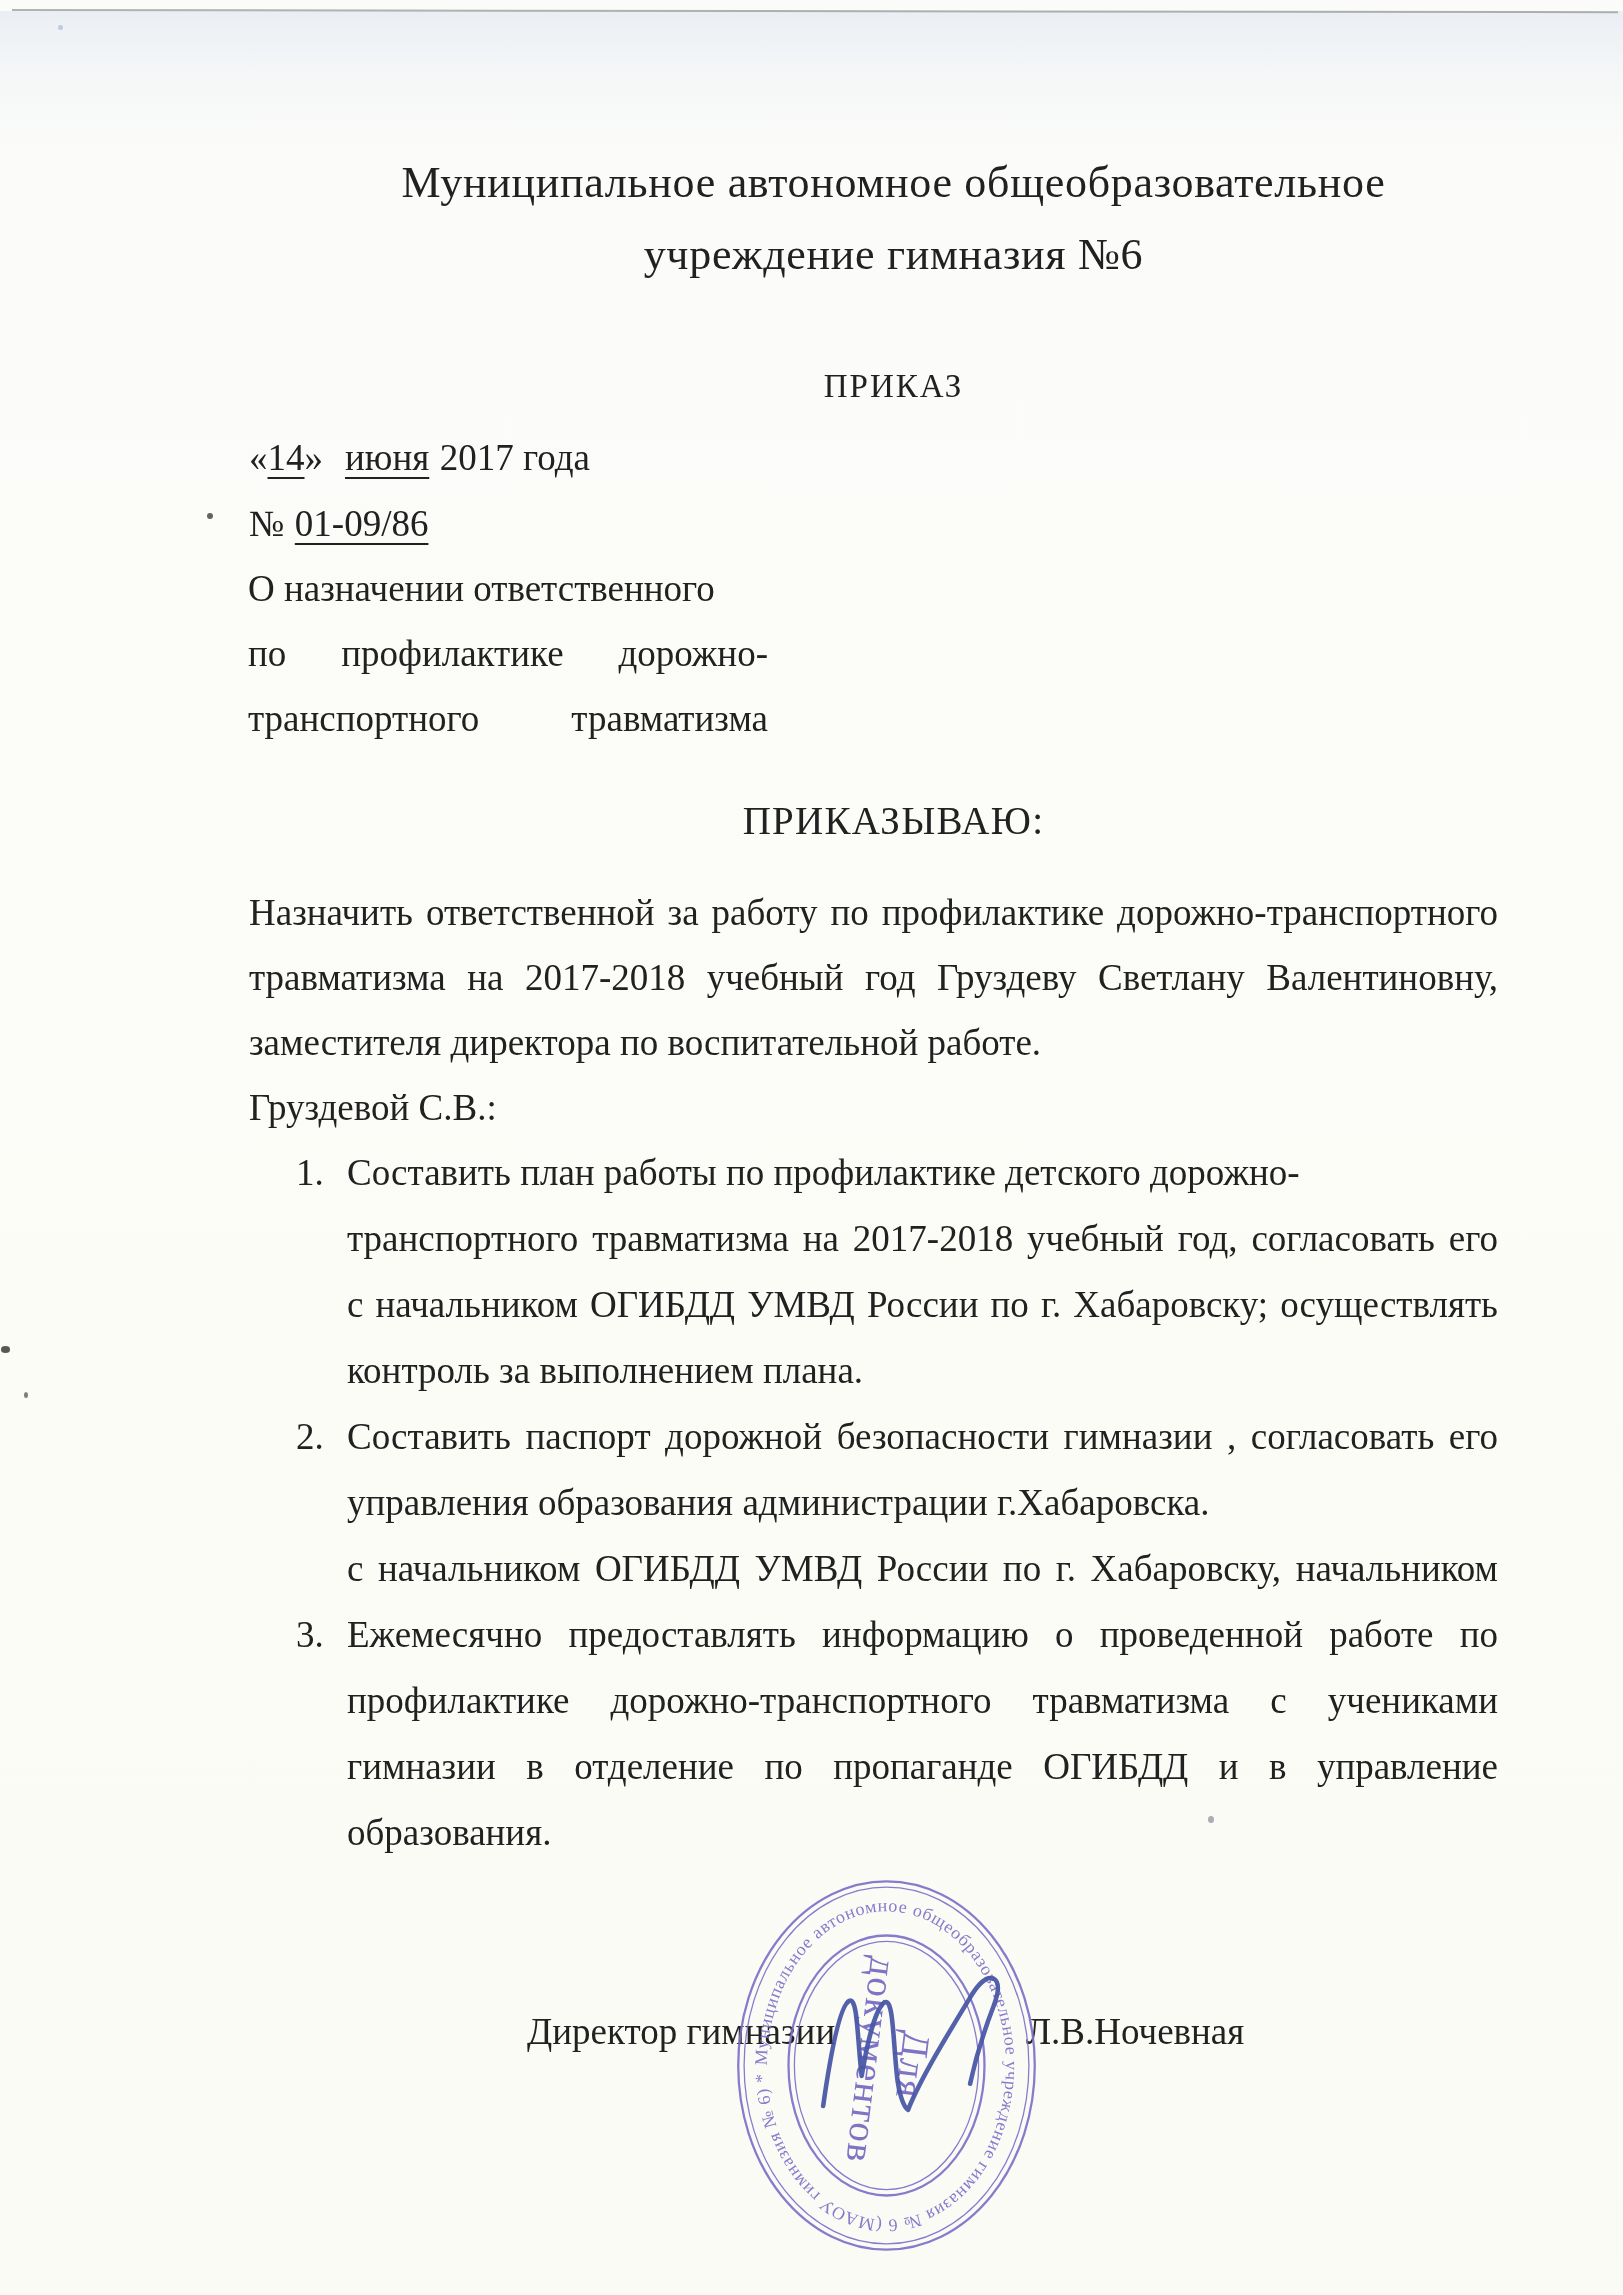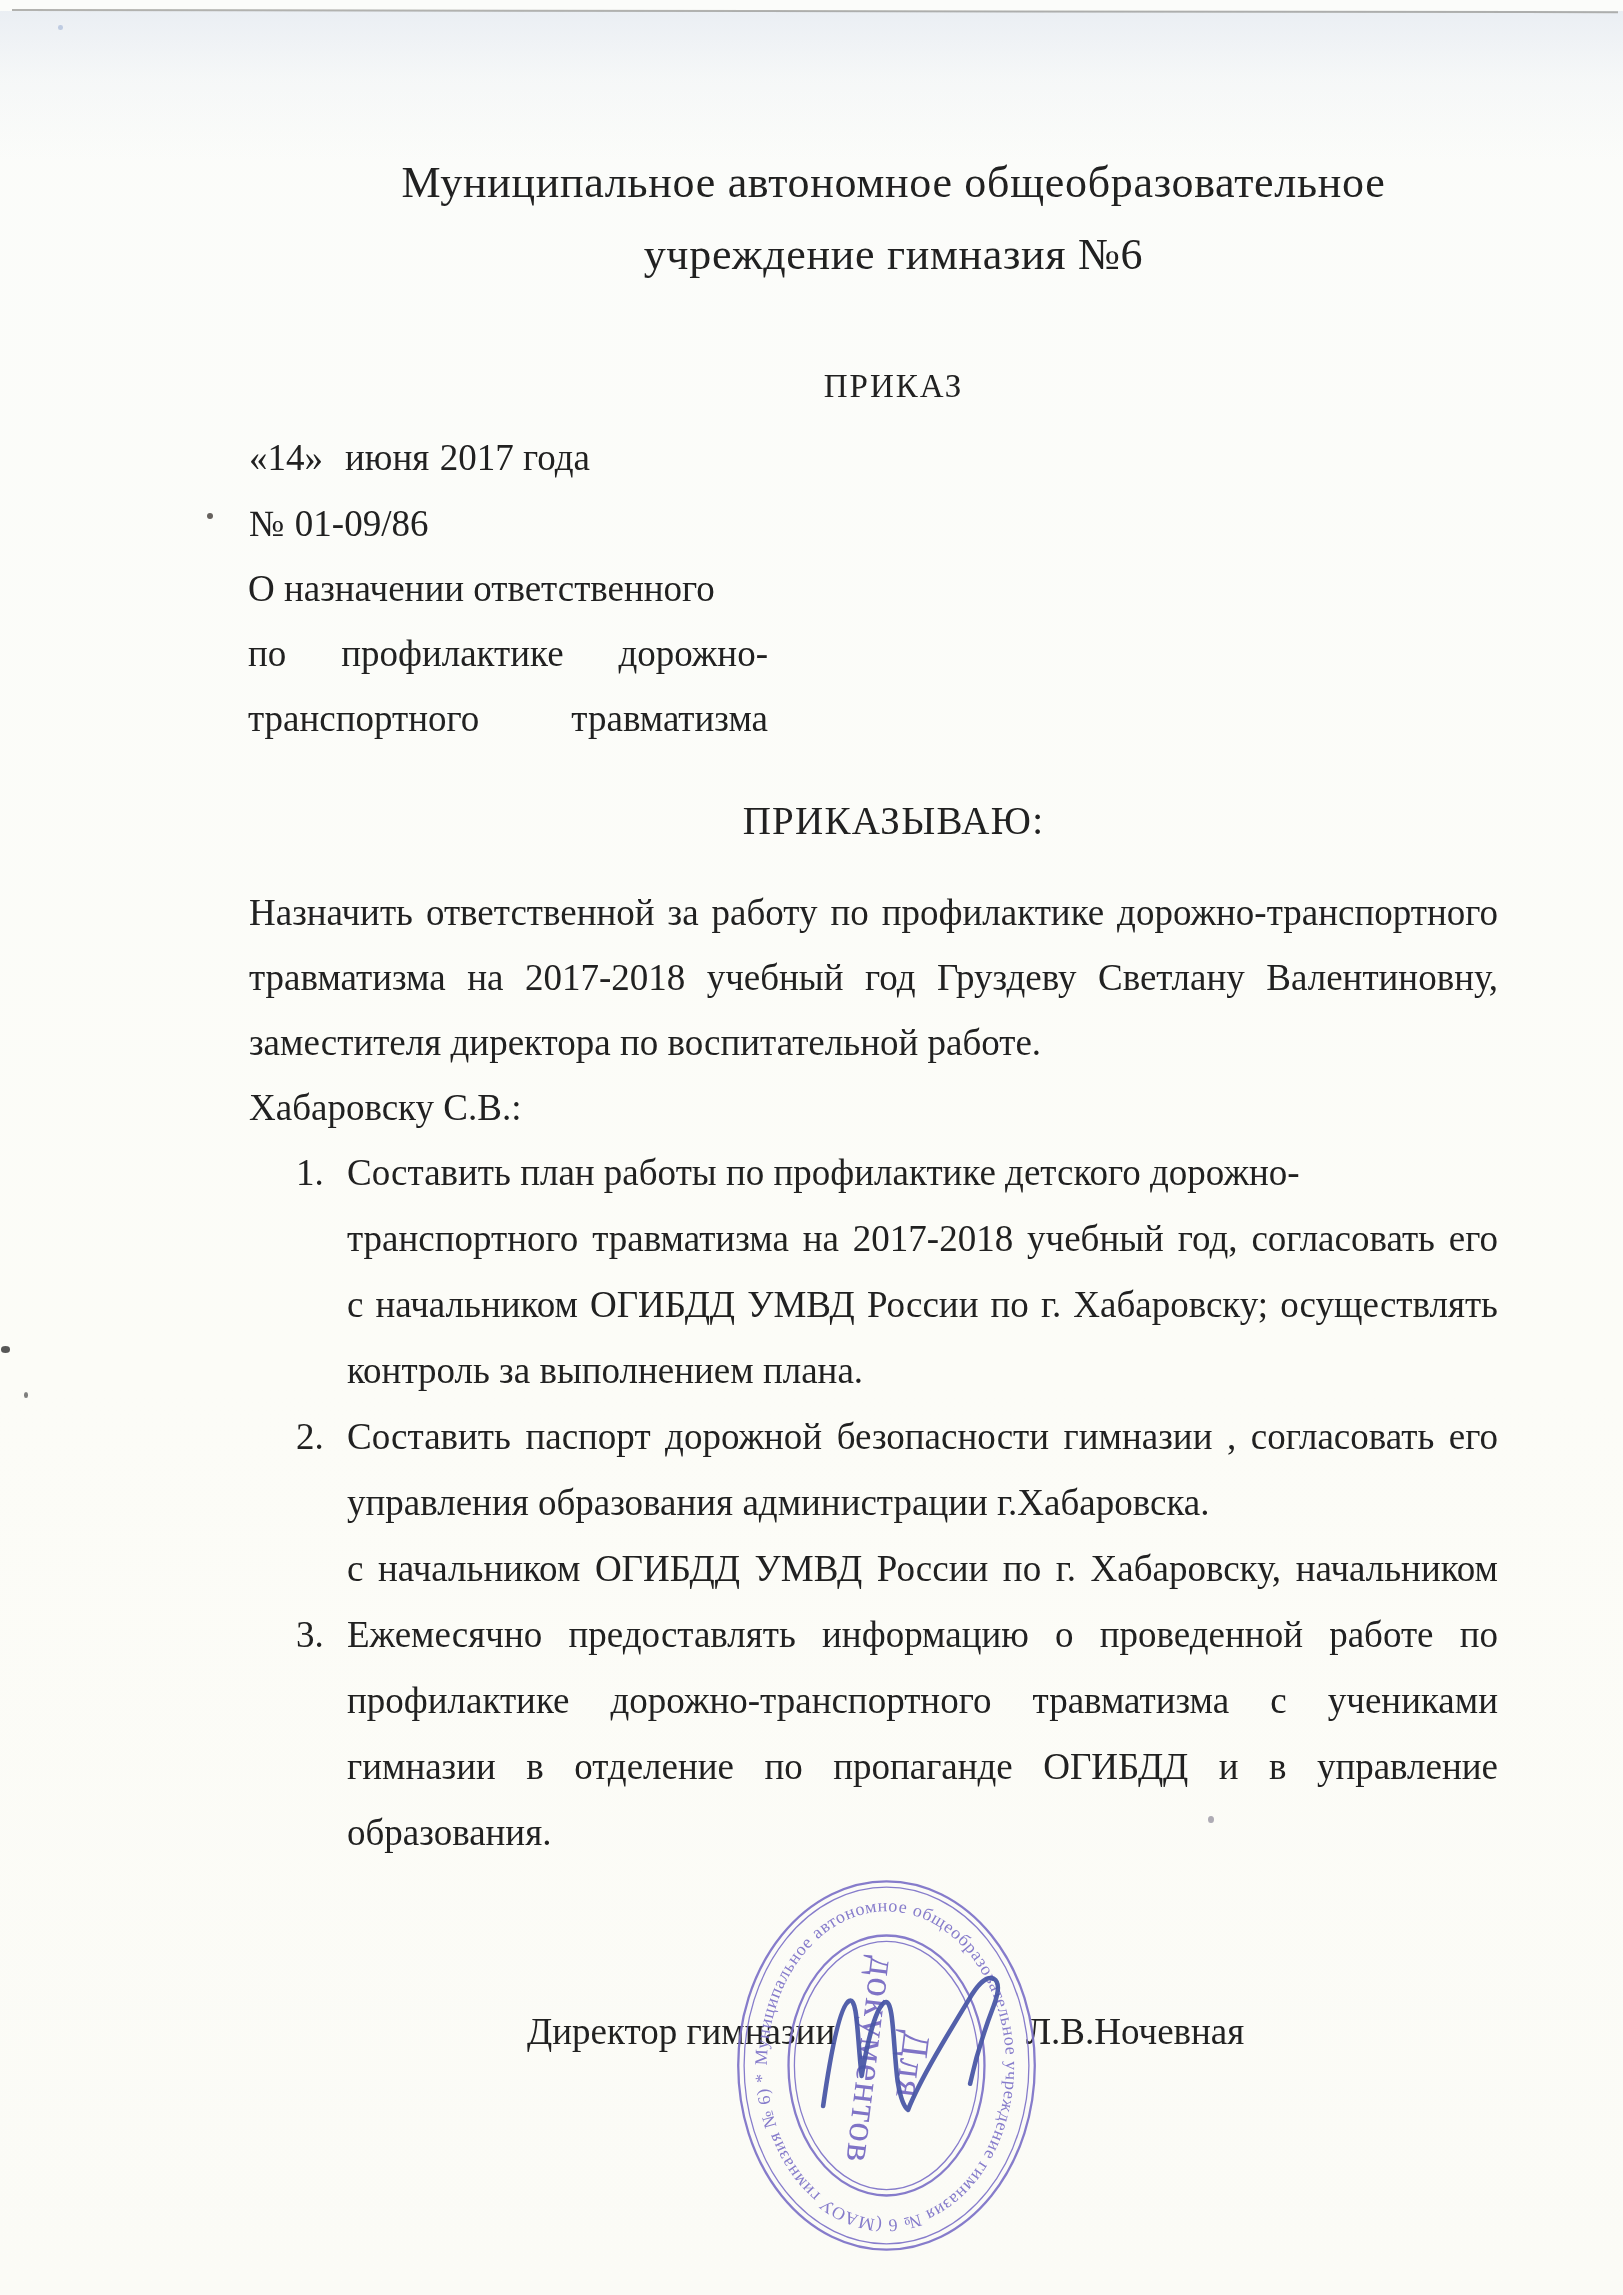--- a/index.html
+++ b/index.html
@@ -5,21 +5,21 @@
   html,body{margin:0;padding:0}
   body{
     width:1623px;height:2295px;position:relative;overflow:hidden;
     background:linear-gradient(180deg,#fbfcfa 0%,#fcfcf7 60%,#fbfbf6 100%);
     font-family:"Liberation Serif","DejaVu Serif",serif;
     color:#212121;
   }
   .abs{position:absolute}
   .line{height:66px;line-height:66px;white-space:normal}
   .j{text-align:justify;text-align-last:justify}
-  .u{text-underline-offset:7.2px;text-decoration-thickness:2px}
+  .u{text-decoration:underline;text-underline-offset:7.2px;text-decoration-thickness:2px}
   .center{text-align:center}
 
   
   .hdr{left:249px;top:147px;width:1289px;font-size:44px;letter-spacing:0.7px}
   .hdr .line{height:72px;line-height:72px}
   .title{left:249px;top:353px;width:1289px;font-size:33px;letter-spacing:2px}
   .dateline{left:249px;top:425px;font-size:37px}
   .numline{left:249px;top:491px;font-size:37px}
   .subject{left:248px;top:556px;width:520px;font-size:37px}
   .subject .line{height:65px;line-height:65px}
@@ -89,21 +89,21 @@
   <div class="line j">по профилактике дорожно-</div>
   <div class="line j">транспортного травматизма</div>
 </div>
 
 <div class="abs decree center line">ПРИКАЗЫВАЮ:</div>
 
 <div class="abs par">
   <div class="line j">Назначить ответственной за работу по профилактике дорожно-транспортного</div>
   <div class="line j">травматизма  на 2017-2018 учебный год Груздеву Светлану Валентиновну,</div>
   <div class="line">заместителя директора по воспитательной работе.</div>
-  <div class="line">Хабаровску С.В.:</div>
+  <div class="line">Груздевой С.В.:</div>
 </div>
 
 <div class="abs list">
   <div class="line"><span class="num">1.</span><span>Составить план работы по профилактике детского дорожно-</span></div>
   <div class="line j cont">транспортного травматизма на 2017-2018  учебный год, согласовать его</div>
   <div class="line j cont">с начальником ОГИБДД УМВД России по г. Хабаровску; осуществлять</div>
   <div class="line cont">контроль за выполнением плана.</div>
 
   <div class="line j"><span class="num">2.</span><span>Составить паспорт дорожной безопасности гимназии , согласовать его</span></div>
   <div class="line cont">управления образования администрации г.Хабаровска.</div>

